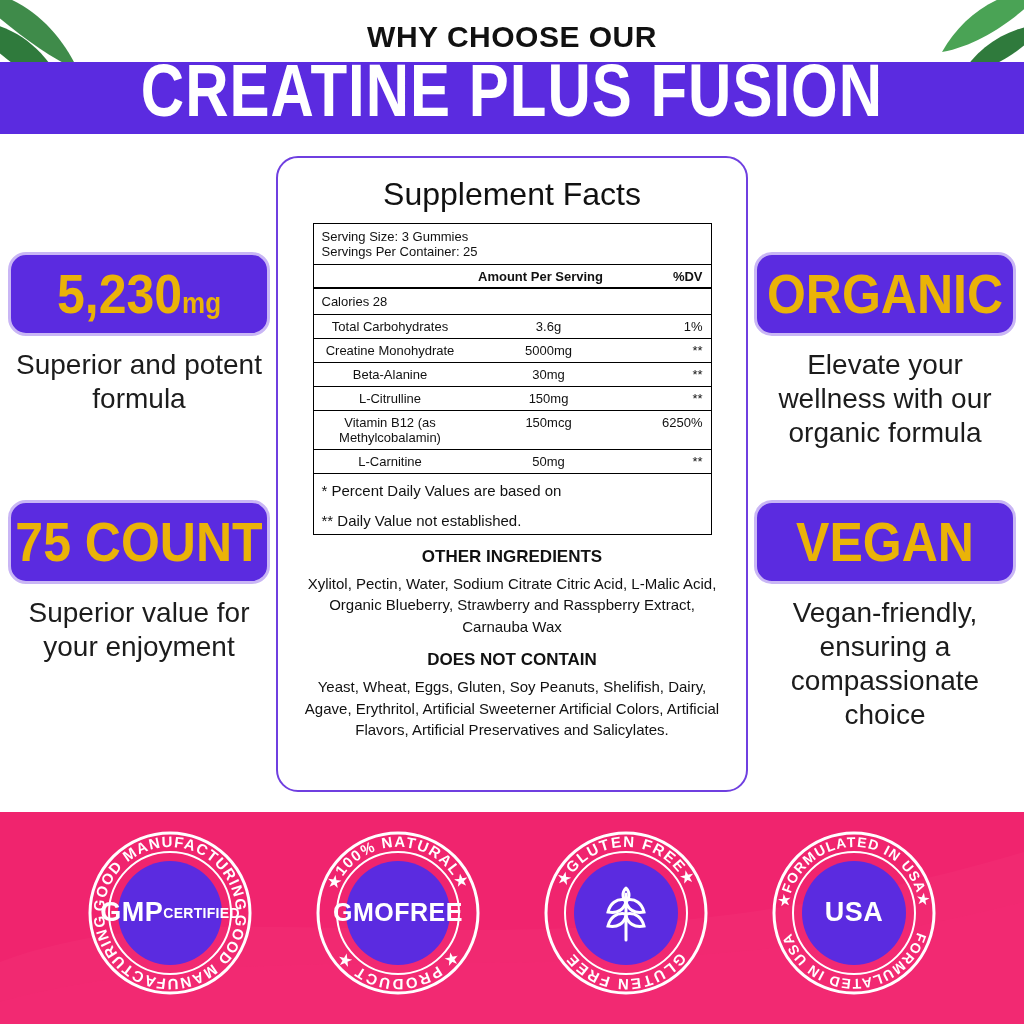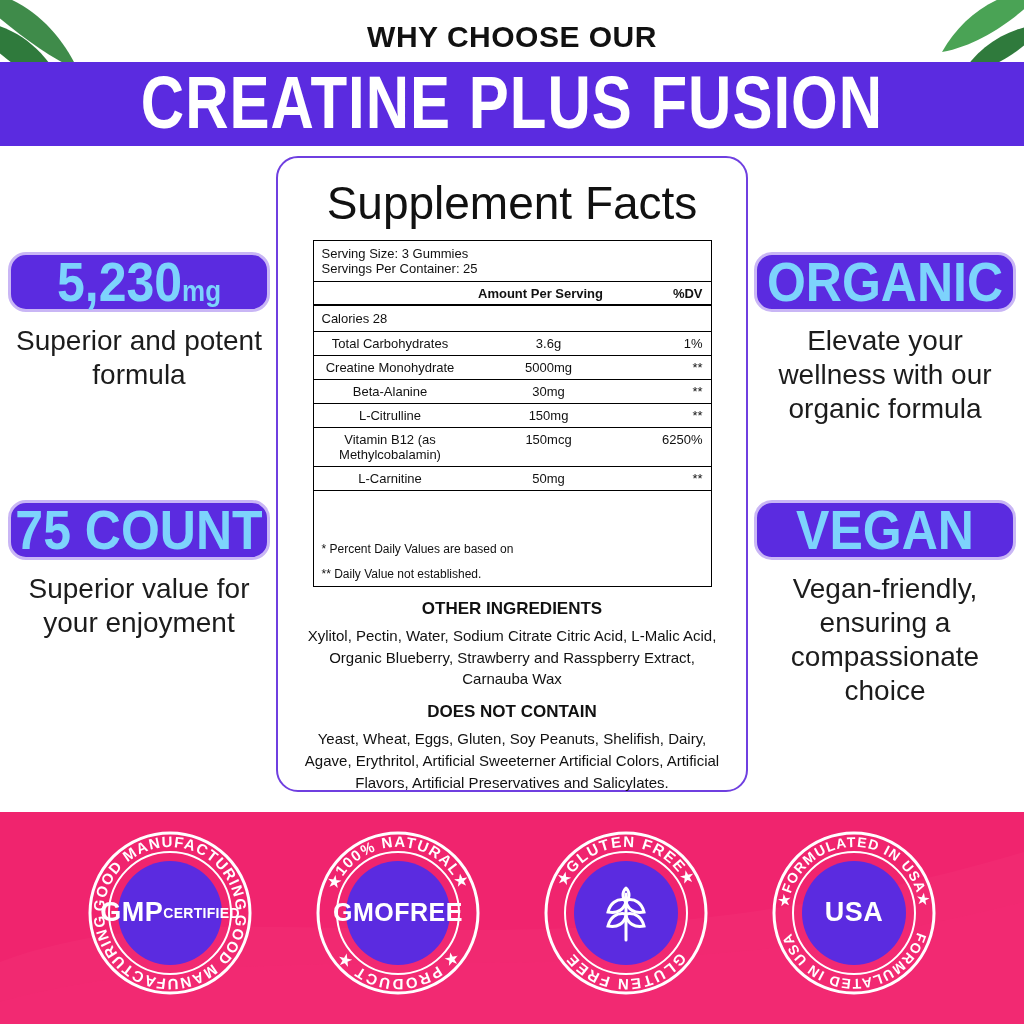--- a/index.html
+++ b/index.html
@@ -22,48 +22,48 @@
     text-align:center;
     font-size:30px;
     font-weight:bold;
     letter-spacing:0.5px;
     padding-top:20px;
     color:#111;
   }
   .header-band {
     margin-top:8px;
     background:#5B2BE0;
-    height:84px;
+    height:72px;
     display:flex;
-    align-items:center;
+    align-items:flex-start;
     justify-content:center;
   }
   .header-title {
     color:#fff;
     font-size:60px;
     font-weight:bold;
     letter-spacing:1px;
     line-height:1;
     white-space:nowrap;
     transform:scaleY(1.22);
   }
 
   
   .feature { position:absolute; width:262px; text-align:center; }
   .feature.left  { left:8px; }
   .feature.right { right:8px; }
   .pill {
     background:#5B2BE0;
     border:3px solid #c9b6f5;
     border-radius:18px;
-    height:60px;
+    height:84px;
     display:flex;
     align-items:center;
     justify-content:center;
-    color:#7dd3fc;
+    color:#eab308;
   }
   .pill-text {
     font-size:50px;
     font-weight:bold;
     letter-spacing:0px;
     transform:scaleY(1.12);
     line-height:1;
   }
   .pill-text .unit {
     font-size:26px;
@@ -82,40 +82,40 @@
     position:absolute;
     left:276px; top:156px;
     width:472px; height:636px;
     border:2px solid #6f3fe0;
     border-radius:22px;
     background:#fff;
     padding:10px 14px 12px;
   }
   .facts-title {
     text-align:center;
-    font-size:46px;
+    font-size:32px;
     margin:8px 0 10px;
     font-weight:normal;
   }
   .facts-box {
     border:1.5px solid #000;
     width:399px;
     margin:0 auto;
     font-size:13px;
   }
   .fb-row { padding:5px 8px; border-bottom:1px solid #000; }
   .fb-head2 { display:flex; justify-content:flex-end; gap:8px; padding:4px 8px 3px; border-bottom:2px solid #000; font-weight:bold; }
   .fb-head2 .amt { width:180px; text-align:center; }
   .fb-head2 .dv { width:64px; text-align:right; }
   .nutri { display:flex; padding:4px 8px; border-bottom:1px solid #000; }
   .nutri:last-child { border-bottom:2px solid #000; }
   .nutri .nm { flex:1;text-align:center; }
   .nutri .amt { width:180px; text-align:center; }
   .nutri .dv { width:64px; text-align:right; }
-  .foot { padding:6px 8px 2px; font-size:12px; line-height:1.45;margin-top:44px; }
+  .foot { padding:6px 8px 2px; font-size:15px; line-height:1.45; }
   .foot .indent { padding-left:10px; }
 
   .sect-title {
     text-align:center;
     font-weight:bold;
     font-size:17px;
     margin:12px 0 6px;
   }
   .sect-body {
     text-align:center;

